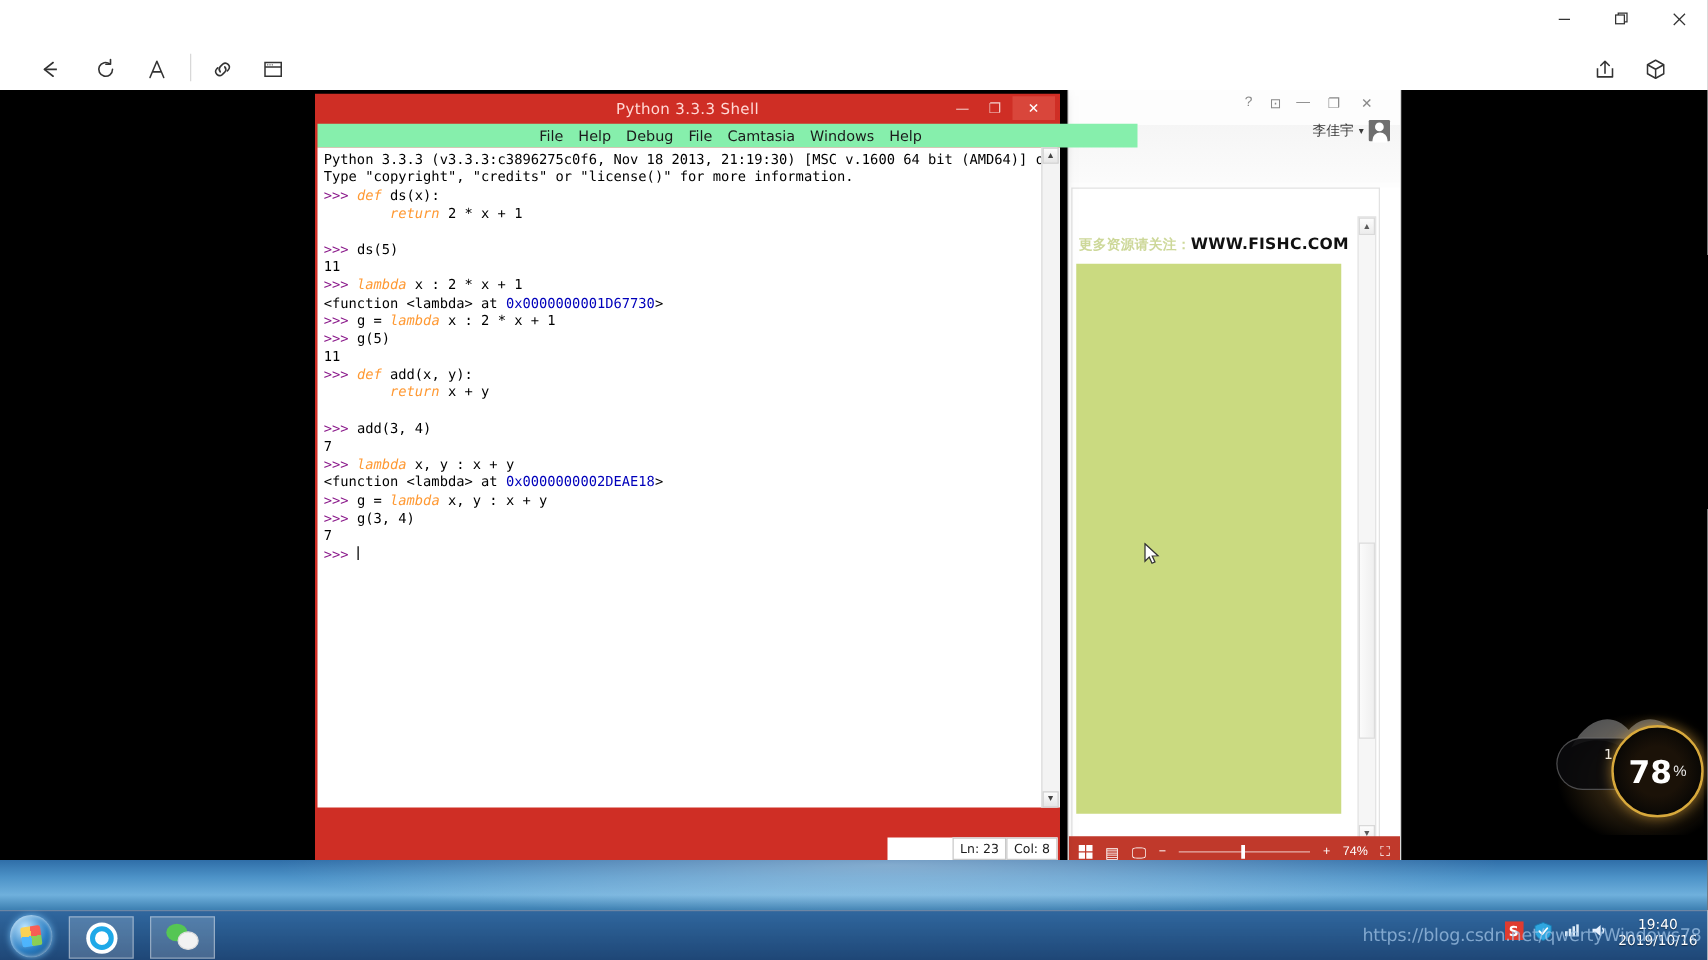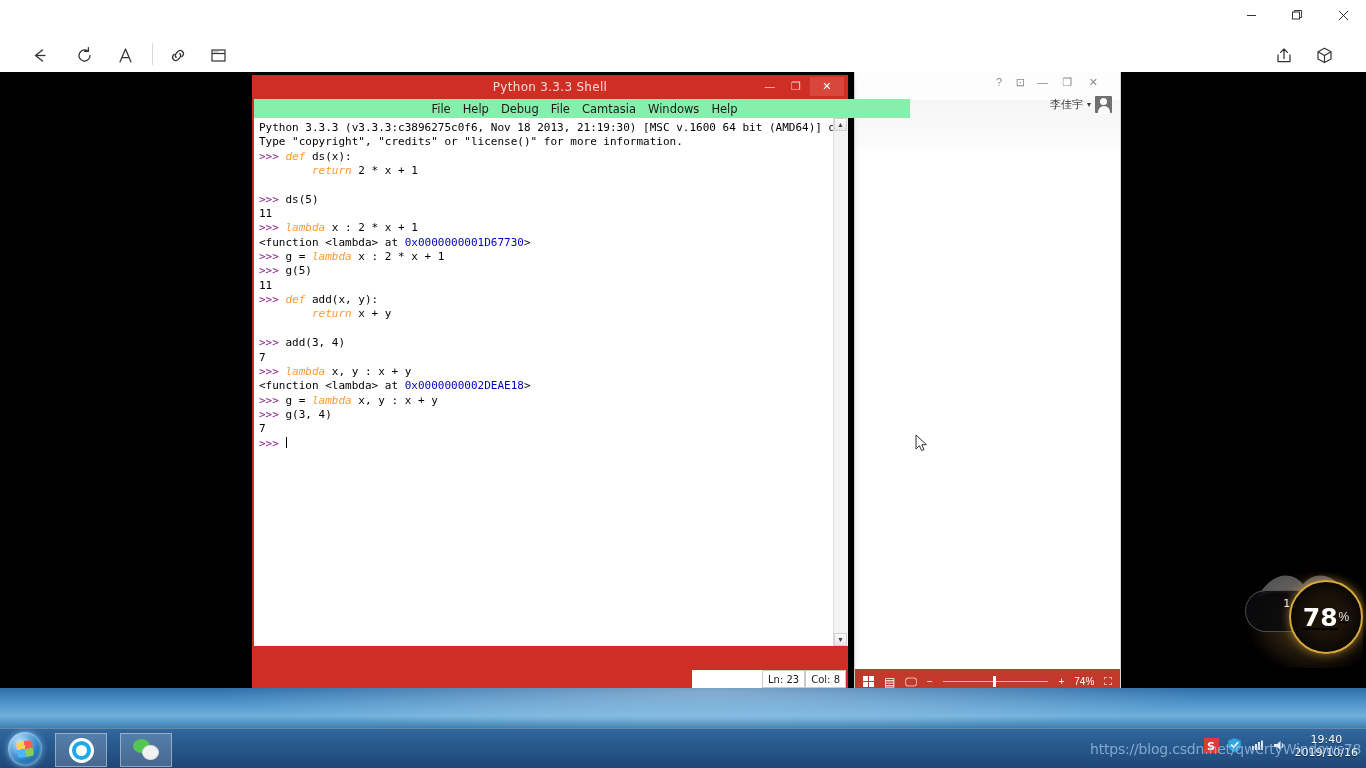--- a/index.html
+++ b/index.html
@@ -69,21 +69,21 @@
   .pysh-body{position:absolute;left:2px;top:43px;width:592px;height:528px;background:#fff;overflow:hidden;}
   .pysh-code{position:absolute;left:5px;top:3px;width:566px;
         font-family:"DejaVu Sans Mono",monospace;font-size:11px;line-height:14.35px;white-space:pre;color:#000;}
   .pysh-code .p{color:#8b1a8b;}
   .pysh-code .k{color:#ff9933;font-style:italic;}
   .pysh-code .d{color:#0000bb;}
   .cursorbar{display:inline-block;width:1px;height:11px;background:#000;vertical-align:-1px;}
   .pysh-vs{position:absolute;right:0;top:43px;width:14px;height:528px;background:#f3f3f3;border-left:1px solid #dcdcdc;}
   .pysh-vs .arw{position:absolute;left:0;width:13px;height:13px;display:flex;align-items:center;justify-content:center;
         font-size:7px;color:#444;background:linear-gradient(180deg,#fcfcfc,#e6e6e6);border:1px solid #d0d0d0;box-sizing:border-box;}
-  .pysh-status{position:absolute;right:2px;bottom:2px;width:154px;height:18px;background:#fff;
+  .pysh-status{position:absolute;right:2px;bottom:2px;width:136px;height:18px;background:#fff;
         display:flex;align-items:center;justify-content:flex-end;}
   .pysh-status .cell{border:1px solid #c9c9c9;height:16px;display:flex;align-items:center;padding:0 5px;
         font-size:10px;color:#1b1b1b;font-family:"DejaVu Sans",sans-serif;background:#fff;}
 
   
   .gtask{position:absolute;left:252px;top:694px;width:868px;height:34px;background:#ae3127;
         border-top:1px solid #7e1f18;display:flex;align-items:center;}
   .gtask .startb{width:38px;height:34px;display:flex;align-items:center;justify-content:center;}
   .winlogo{width:17px;height:17px;display:grid;grid-template-columns:8px 8px;grid-template-rows:8px 8px;gap:1px;transform:skewY(-6deg);}
   .winlogo i{background:#fff;display:block;}
@@ -127,21 +127,21 @@
   .perf{position:absolute;left:1243px;top:568px;width:120px;height:100px;}
   .perf .glow{position:absolute;left:0;top:0;width:120px;height:100px;
         background:radial-gradient(ellipse at 60% 55%, rgba(255,190,90,.35), rgba(0,0,0,0) 68%);}
   .perf .bat{position:absolute;left:2px;top:22px;width:72px;height:42px;border-radius:21px;
         background:rgba(10,10,12,.88);border:1px solid rgba(200,200,200,.35);
         display:flex;flex-direction:column;justify-content:center;align-items:flex-end;padding-right:8px;box-sizing:border-box;}
   .perf .bat span{color:#f2f2f2;font-size:11px;line-height:15px;font-family:"DejaVu Sans",sans-serif;}
   .perf .dial{position:absolute;right:0;top:12px;width:70px;height:70px;border-radius:50%;
         background:radial-gradient(circle at 50% 50%, #1b1208 40%, #0a0805 70%);
         border:2px solid #d8a93c;box-shadow:0 0 10px rgba(230,170,60,.6);
-        display:flex;align-items:center;justify-content:center;text-decoration:underline;}
+        display:flex;align-items:center;justify-content:center;}
   .perf .dial b{color:#fff;font-size:25px;font-weight:bold;font-family:"DejaVu Sans",sans-serif;}
   .perf .dial i{color:#e8e8e8;font-size:12px;font-style:normal;margin-left:1px;}
   .perf .wings{position:absolute;left:8px;top:0;width:104px;height:52px;opacity:.55;}
 </style>
 </head>
 <body>
 
 <div class="root">
 
   <div class="appbar">
@@ -221,20 +221,31 @@
           <div class="ppt-wctl" style="right:72px">—</div>
           <div class="ppt-wctl" style="right:48px">❐</div>
           <div class="ppt-wctl" style="right:22px">✕</div>
           <div class="ppt-user">
             <span>李佳宇</span>
             <span style="font-size:8px;">▾</span>
             <span class="ppt-avatar"></span>
           </div>
         </div>
 
+        <div class="ppt-stage">
+          <div class="ppt-slide">
+            <div class="ppt-title"><span class="cn">更多资源请关注：</span><span>WWW.FISHC.COM</span></div>
+            <div class="ppt-green"></div>
+          </div>
+          <div class="ppt-vscroll">
+            <div class="arw" style="top:0">▲</div>
+            <div class="thumb" style="top:260px;height:155px"></div>
+            <div class="arw" style="bottom:0">▼</div>
+          </div>
+        </div>
 
         <div class="ppt-status">
           <span>
               <span class="sq4">
                 <i></i>
                 <i></i>
                 <i></i>
                 <i></i>
               </span>
             </span>

